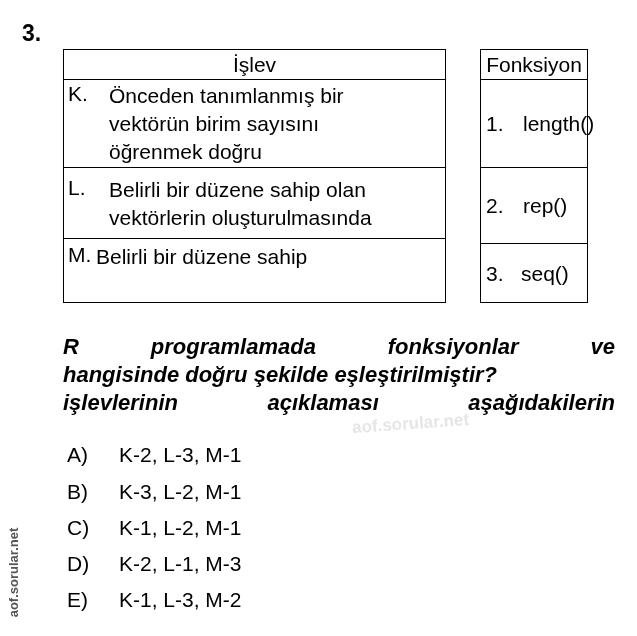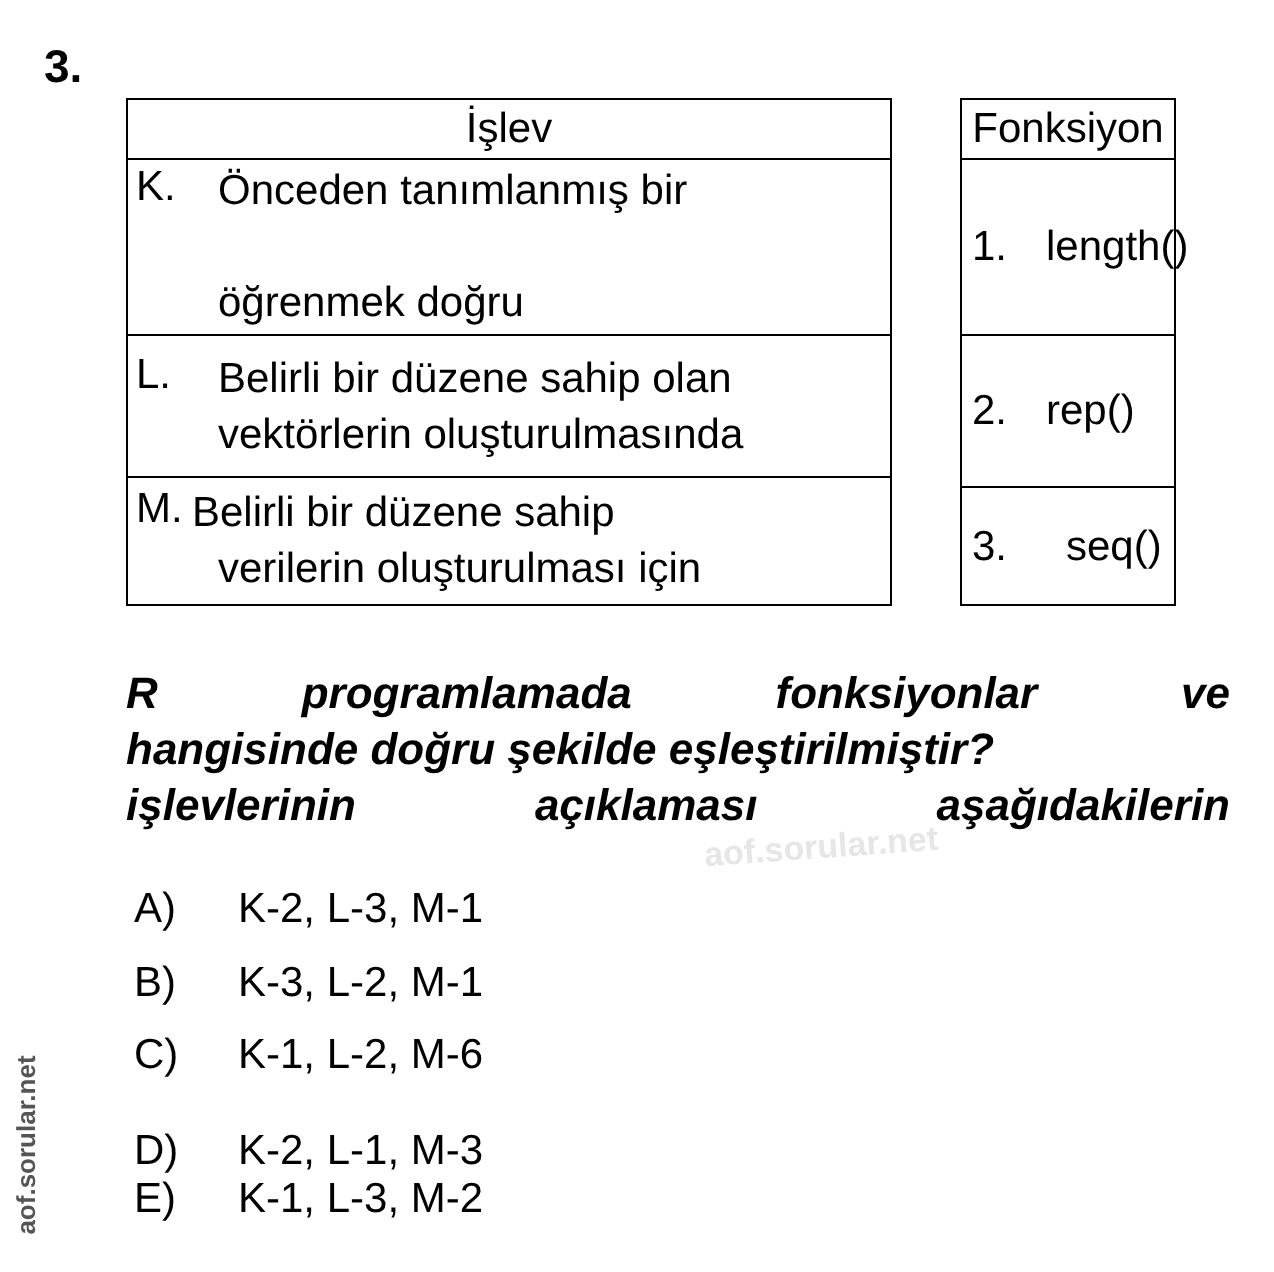--- a/index.html
+++ b/index.html
@@ -29,70 +29,70 @@
 <body>
 
 <div class="abs qnum">3.</div>
 
 <div class="abs tbl" style="left:63px; top:49px; width:383px; height:254px;">
   <div class="hdr">İşlev</div>
 
   <div class="cell" style="top:29px; height:88px;">
     <span class="row-letter" style="top:2px;">K.</span>
     <div class="row-text" style="left:45px; top:2px;">Önceden tanımlanmış bir</div>
+    <div class="row-text" style="left:45px; top:30px;">vektörün birim sayısını</div>
     <div class="row-text" style="left:45px; top:58px;">öğrenmek doğru</div>
   </div>
 
   <div class="cell" style="top:117px; height:71px;">
     <span class="row-letter" style="top:8px;">L.</span>
     <div class="row-text" style="left:45px; top:8px;">Belirli bir düzene sahip olan</div>
     <div class="row-text" style="left:45px; top:36px;">vektörlerin oluşturulmasında</div>
   </div>
 
   <div class="cell" style="top:188px; height:63px;">
     <span class="row-letter" style="top:4px;">M.</span>
     <div class="row-text" style="left:32px; top:4px;">Belirli bir düzene sahip</div>
-    <div class="row-text" style="left:45px; top:32px;">verilerin oluşturulması için</div>
   </div>
 </div>
 
 <div class="abs tbl" style="left:480px; top:49px; width:108px; height:254px;">
   <div class="hdr">Fonksiyon</div>
 
   <div class="cell" style="top:29px; height:88px;">
     <span class="row-text" style="left:5px; top:30px;">1.</span>
     <span class="row-text" style="left:42px; top:30px;">length()</span>
   </div>
   <div class="cell" style="top:117px; height:76px;">
     <span class="row-text" style="left:5px; top:24px;">2.</span>
     <span class="row-text" style="left:42px; top:24px;">rep()</span>
   </div>
   <div class="cell" style="top:193px; height:58px;">
     <span class="row-text" style="left:5px; top:16px;">3.</span>
-    <span class="row-text" style="left:52px; top:16px;">seq()</span>
+    <span class="row-text" style="left:40px; top:16px;">seq()</span>
   </div>
 </div>
 
 <div class="abs question">
   <span class="line">R programlamada fonksiyonlar ve</span>
   <span class="line last">hangisinde doğru şekilde eşleştirilmiştir?</span>
   <span class="line">işlevlerinin açıklaması aşağıdakilerin</span>
 </div>
 
 <div class="abs watermark-mid">aof.sorular.net</div>
 
 <div class="opt" style="top:443px;">
   <span class="lbl">A)</span><span>K-2, L-3, M-1</span>
 </div>
 <div class="opt" style="top:480px;">
   <span class="lbl">B)</span><span>K-3, L-2, M-1</span>
 </div>
 <div class="opt" style="top:516px;">
-  <span class="lbl">C)</span><span>K-1, L-2, M-6</span>
+  <span class="lbl">C)</span><span>K-1, L-2, M-1</span>
 </div>
-<div class="opt" style="top:552px;margin-top:12px;">
+<div class="opt" style="top:552px;">
   <span class="lbl">D)</span><span>K-2, L-1, M-3</span>
 </div>
 <div class="opt" style="top:588px;">
   <span class="lbl">E)</span><span>K-1, L-3, M-2</span>
 </div>
 
 <div class="abs watermark-side">aof.sorular.net</div>
 
 </body></html>

